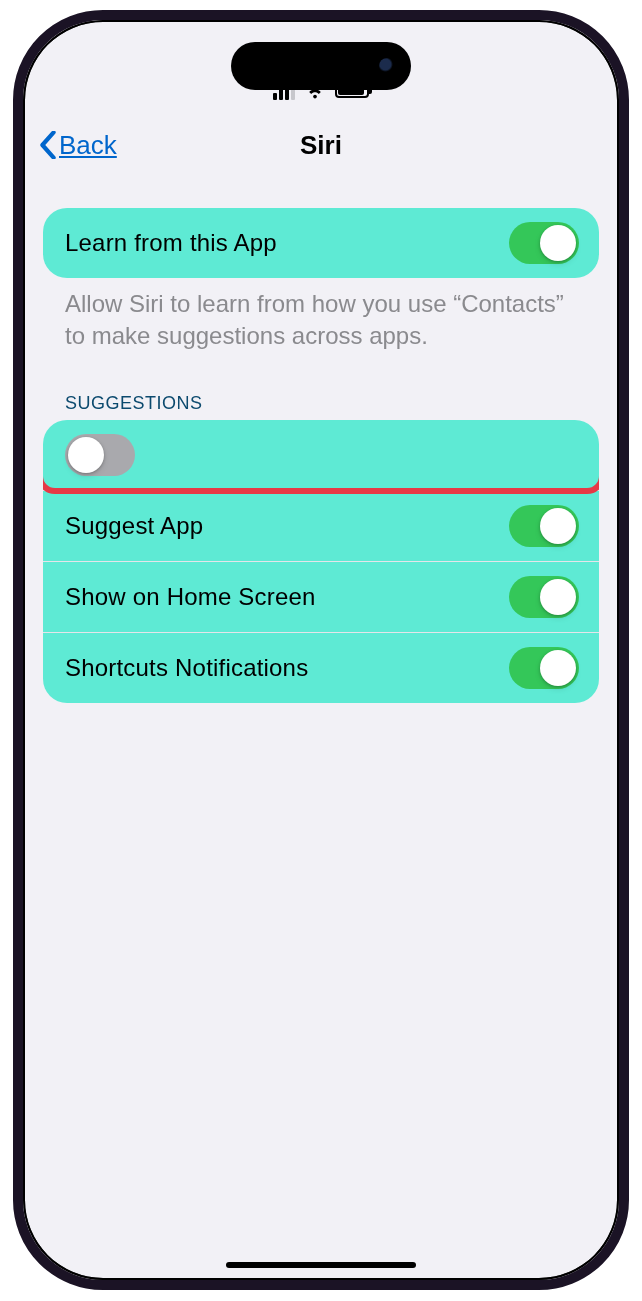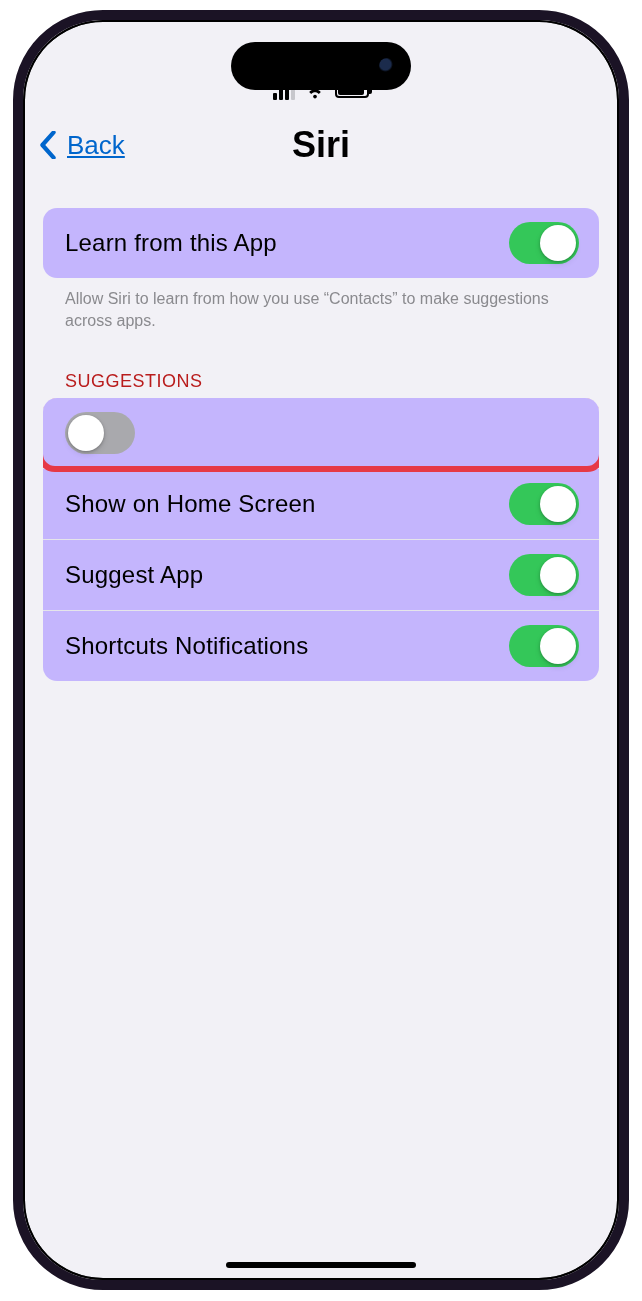--- a/index.html
+++ b/index.html
@@ -89,62 +89,62 @@
     left: 0; right: 0;
     height: 50px;
     display: flex;
     align-items: center;
     padding: 0 16px;
   }
   .back-link {
     display: flex; align-items: center;
     color: #0066cc; font-size: 26px;
     text-decoration: underline;
-    gap: 10px;
+    gap: 2px;
   }
   .chevron-svg { width: 18px; height: 28px; }
   .nav-title {
     position: absolute; left: 0; right: 0;
     text-align: center;
-    font-size: 36px; font-weight: 600;
+    font-size: 26px; font-weight: 600;
     pointer-events: none;
   }
 
   .content {
     position: absolute;
     top: 170px; left: 0; right: 0; bottom: 0;
     padding: 0 20px;
     overflow: hidden;
   }
 
   .group { margin-top: 18px; }
   .group-card {
-    background: #c4b5fd;
-    border-radius: 14px;
+    background: #5eead4;
+    border-radius: 24px;
     overflow: hidden;
   }
   .row {
     display: flex;
     align-items: center;
     justify-content: space-between;
     padding: 14px 20px 14px 22px;
     min-height: 62px;
   }
   .row + .row { border-top: 1px solid #e5e5ea; margin-left: 0; }
   .row-label { font-size: 24px; color: #000; letter-spacing: 0.2px; }
 
   .group-header {
     font-size: 18px;
-    color: #b91c1c;
+    color: #0c4a6e;
     letter-spacing: 0.5px;
     padding: 0 22px 6px 22px;
     text-transform: uppercase;
   }
   .group-footer {
-    font-size: 16px;
+    font-size: 24px;
     line-height: 1.35;
     color: #8a8a8e;
     padding: 10px 22px 0 22px;
   }
 
   
   .switch {
     width: 70px; height: 42px;
     border-radius: 42px;
     background: #e9e9eb;
@@ -252,28 +252,28 @@
       <div class="group-card suggestions-card">
         <div class="highlight-outline"></div>
 
         <div class="row highlight-row">
           <span class="switch off">
               <span class="knob"></span>
             </span>
         </div>
 
         <div class="row">
+          <span class="row-label">Suggest App</span>
+          <span class="switch on">
+              <span class="knob"></span>
+            </span>
+        </div>
+
+        <div class="row">
           <span class="row-label">Show on Home Screen</span>
-          <span class="switch on">
-              <span class="knob"></span>
-            </span>
-        </div>
-
-        <div class="row">
-          <span class="row-label">Suggest App</span>
           <span class="switch on">
               <span class="knob"></span>
             </span>
         </div>
 
         <div class="row">
           <span class="row-label">Shortcuts Notifications</span>
           <span class="switch on">
               <span class="knob"></span>
             </span>

